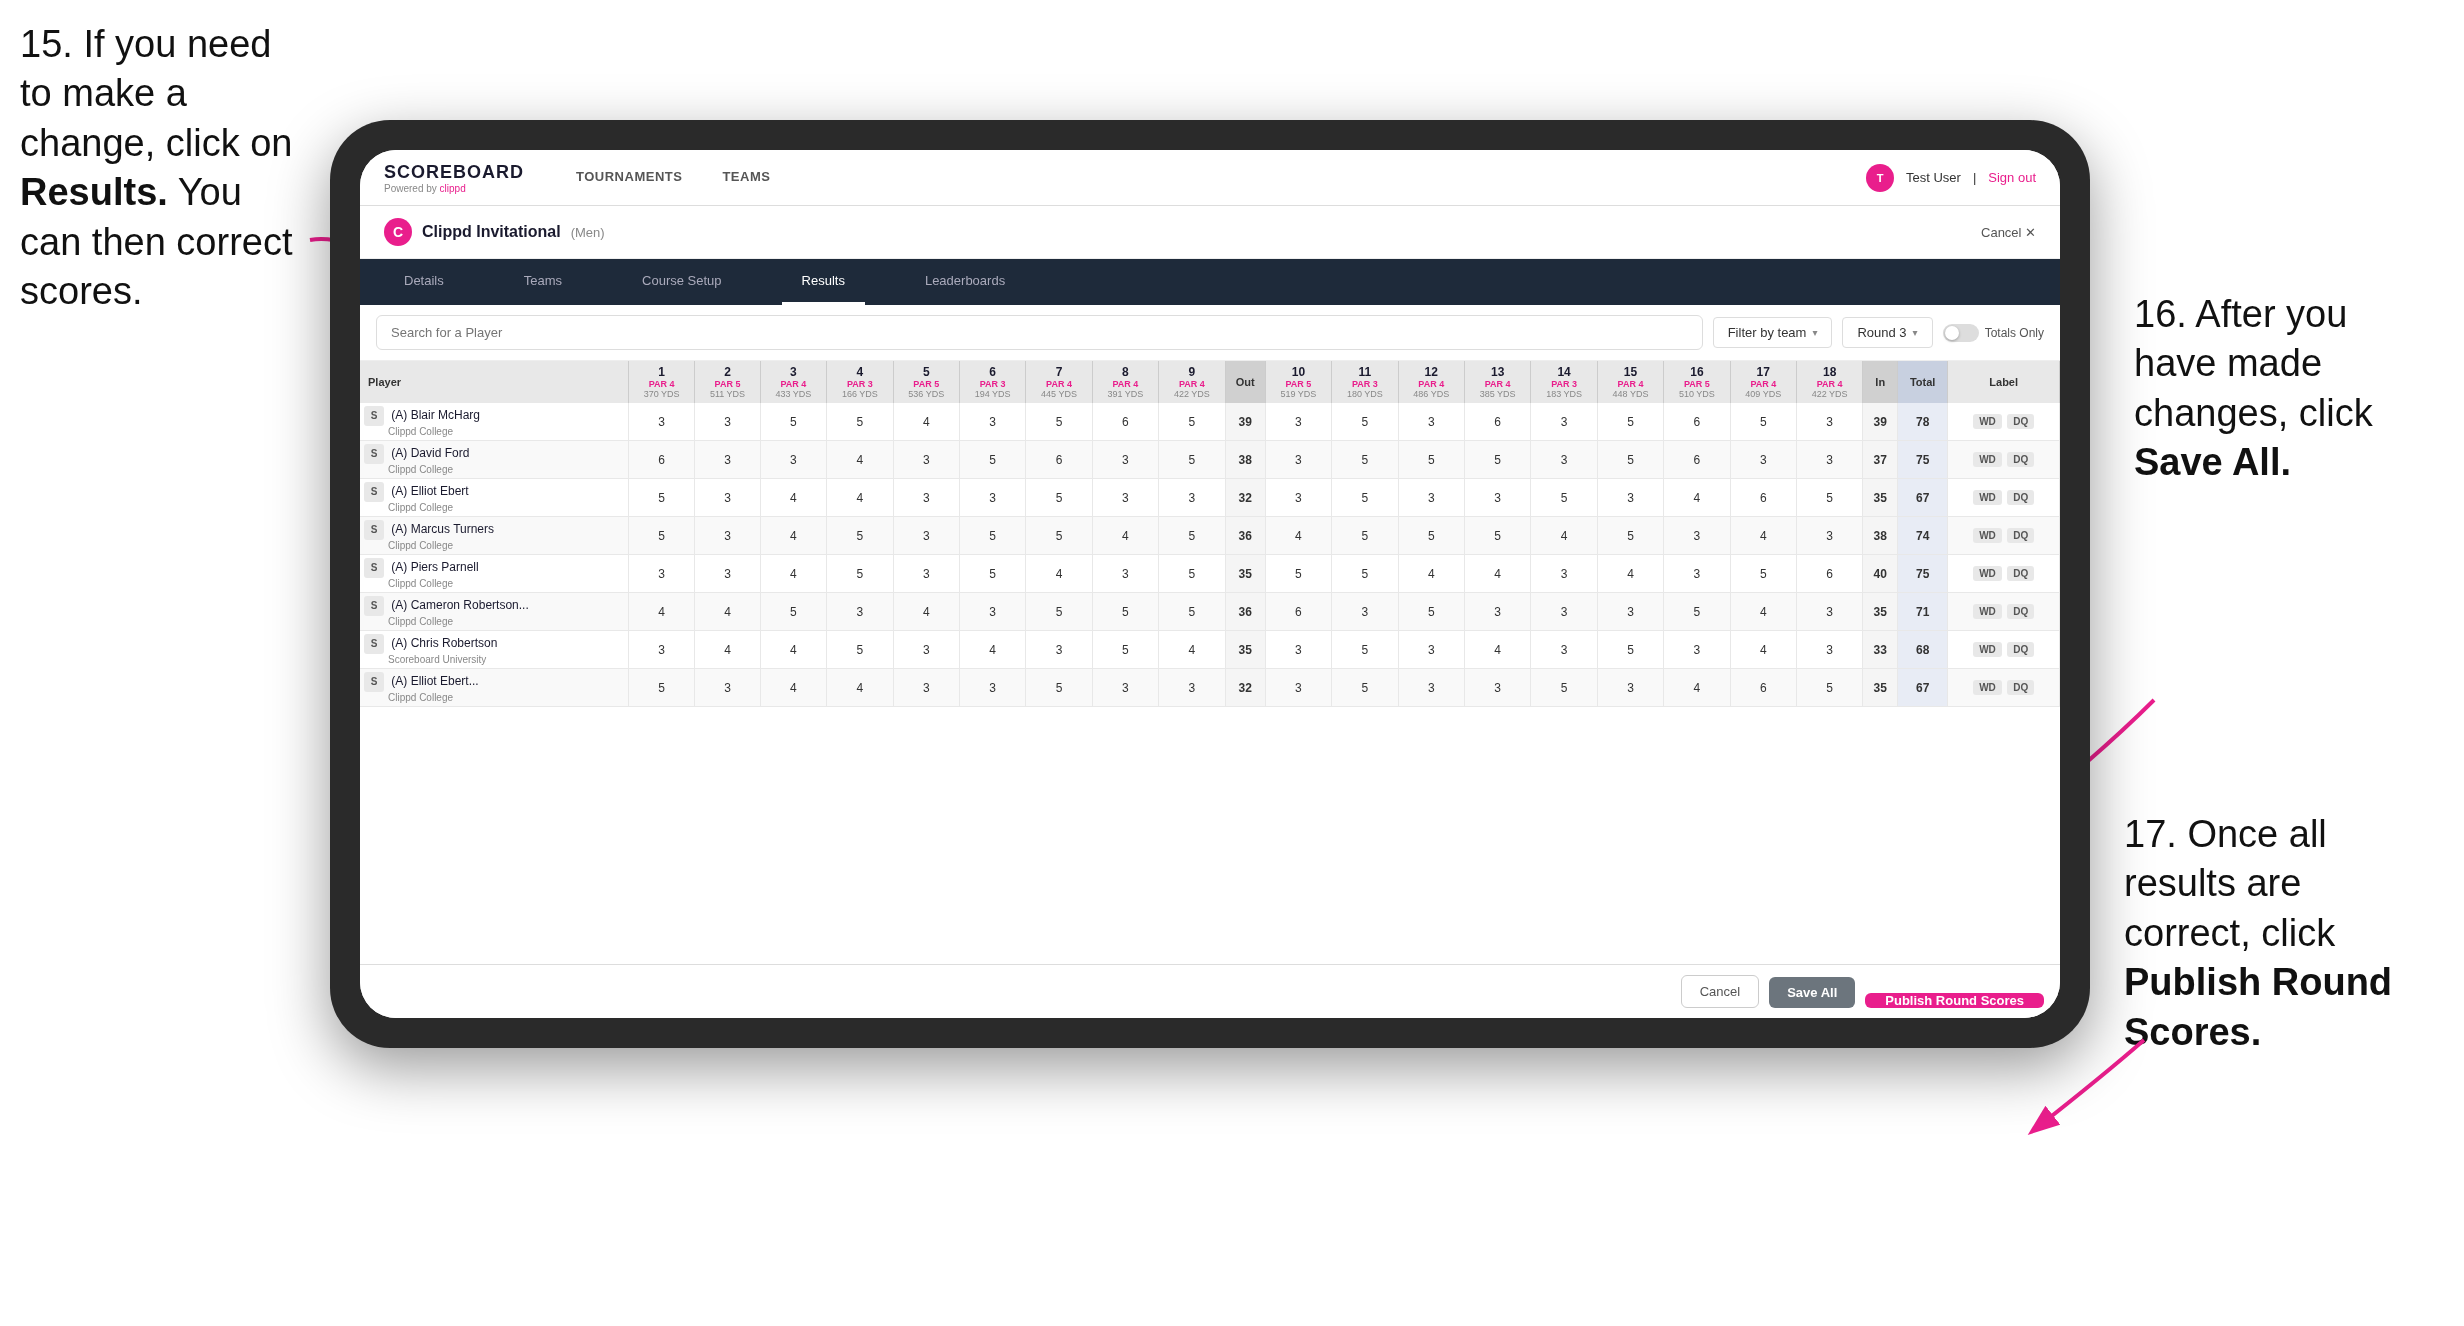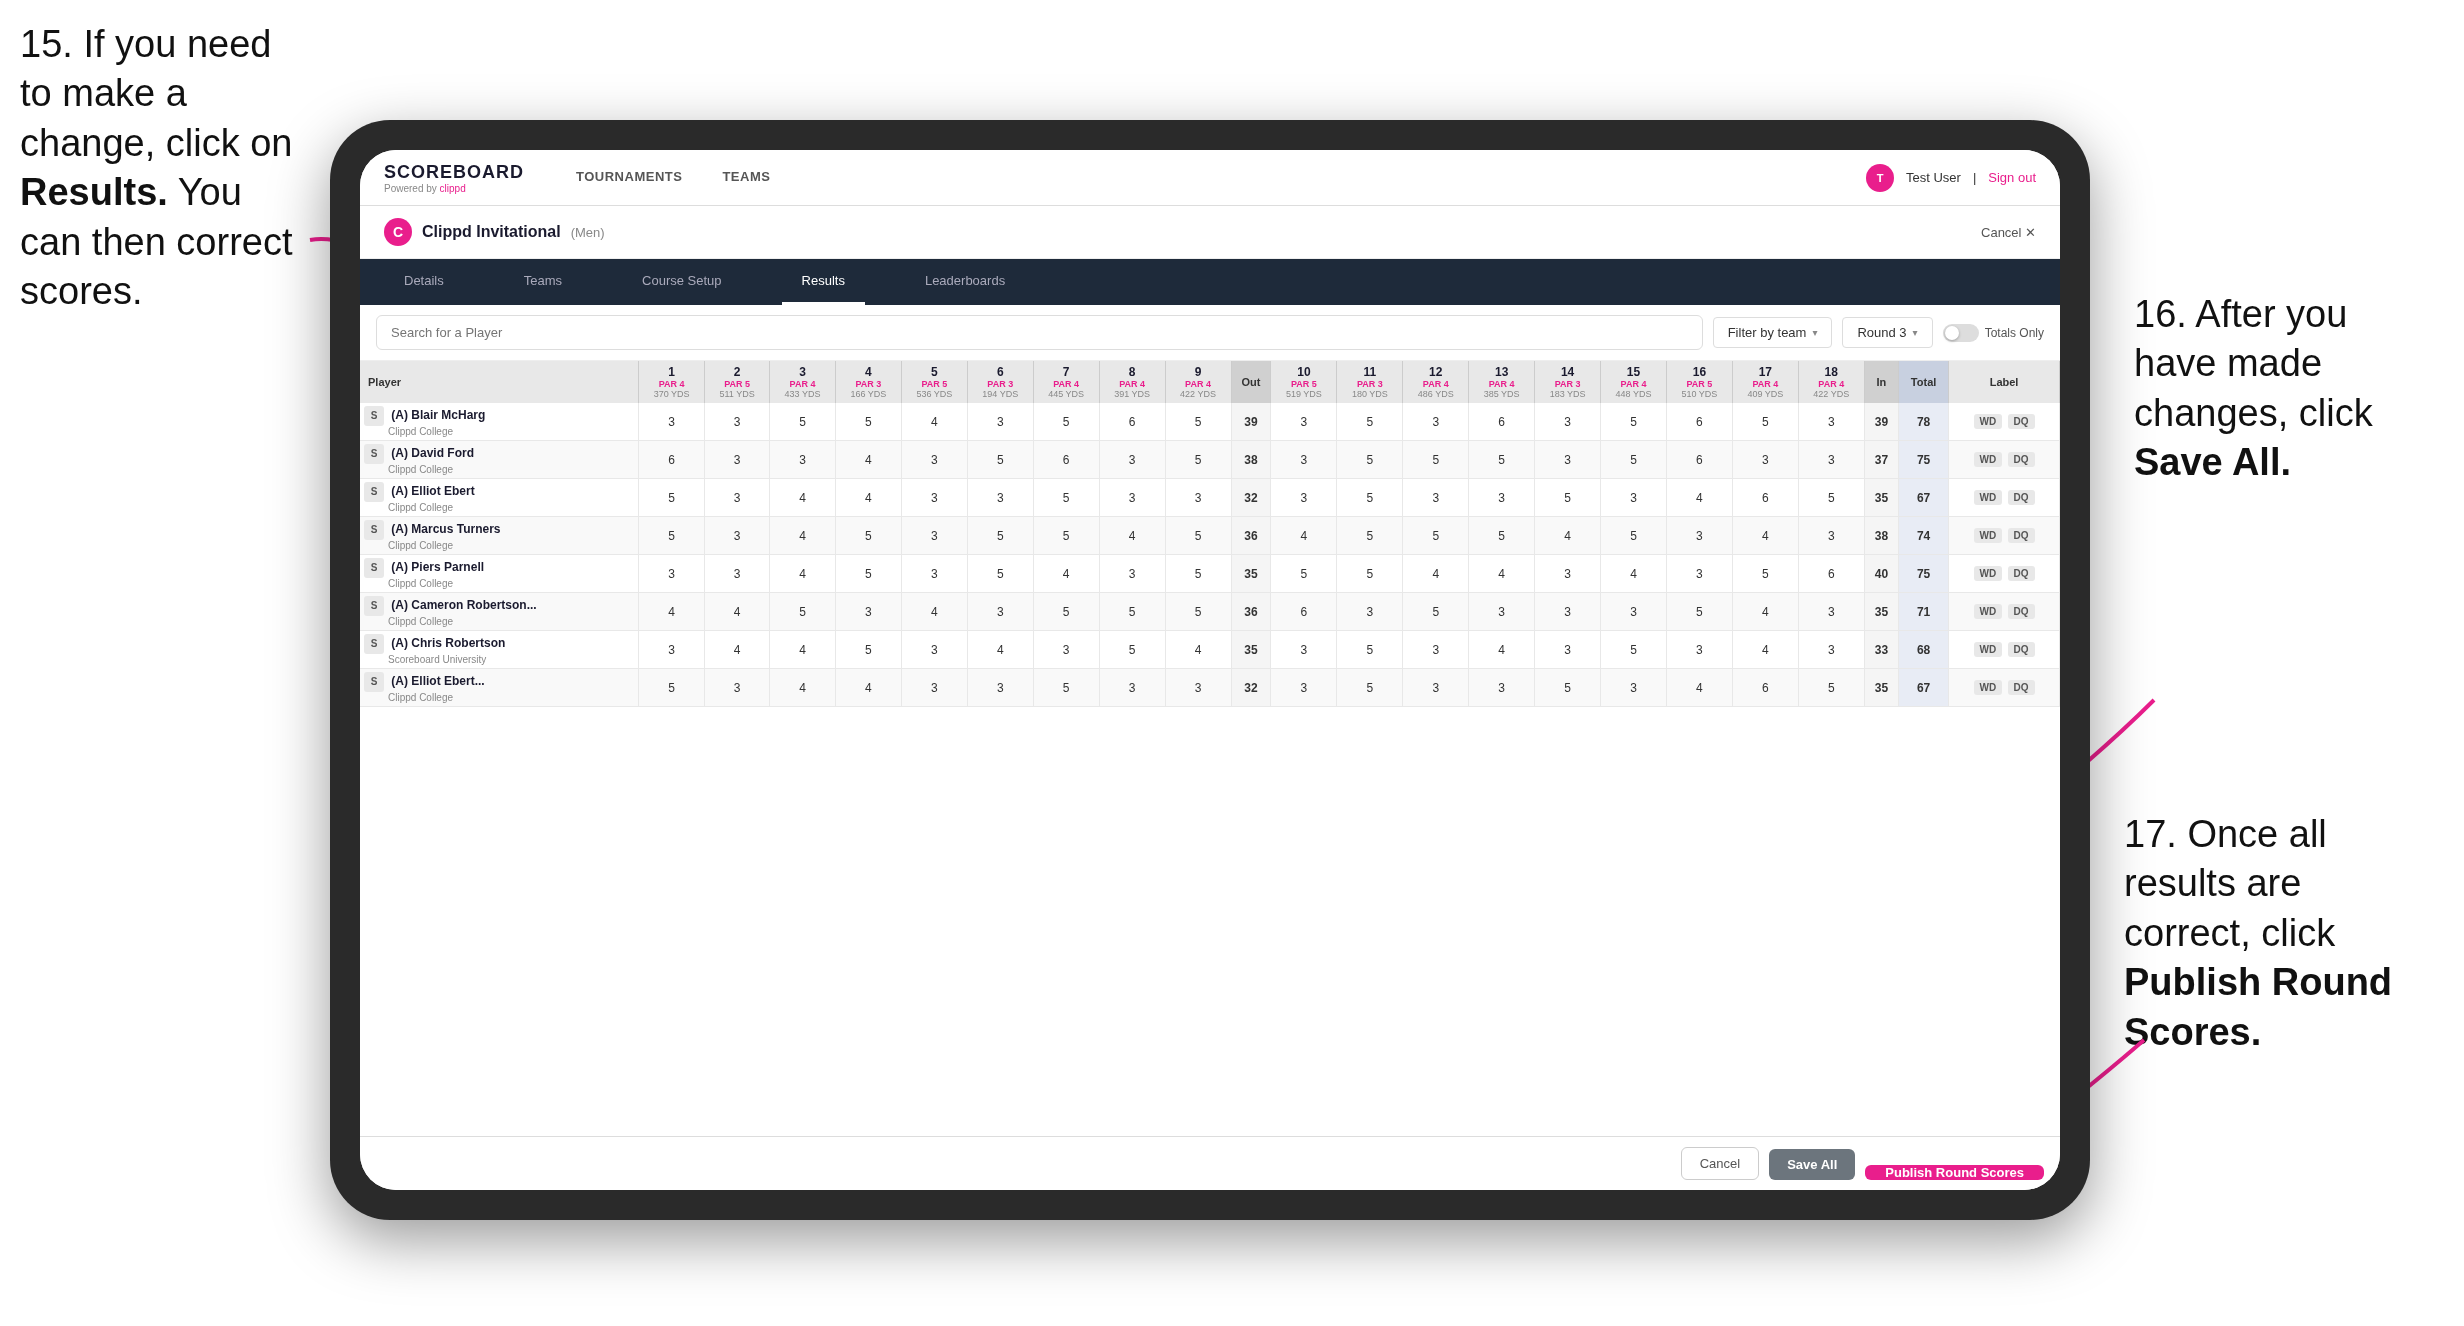--- a/index.html
+++ b/index.html
@@ -49,21 +49,21 @@
       text-align: left;
     }
     .instruction-right-bottom strong { font-weight: 700; }
 
     
     .tablet-frame {
       position: absolute;
       top: 120px;
       left: 330px;
       width: 1760px;
-      height: 1100px;
+      height: 928px;
       background: #2a2a2a;
       border-radius: 60px;
       box-shadow: 0 20px 60px rgba(0,0,0,0.4);
       padding: 30px;
     }
 
     .tablet-screen {
       width: 100%;
       height: 100%;
       background: #f5f5f5;
@@ -320,21 +320,21 @@
     }
     .scores-table td.player-cell {
       text-align: left;
       padding-left: 4px;
     }
     .scores-table tr:nth-child(even) {
       background: #f9f9f9;
     }
     .player-name {
       font-size: 12px;
-      font-weight: 700;
+      font-weight: 400;
       color: #1a1a2e;
     }
     .player-team {
       font-size: 10px;
       color: #888;
     }
     .player-rank {
       display: inline-block;
       width: 20px;
       height: 20px;

